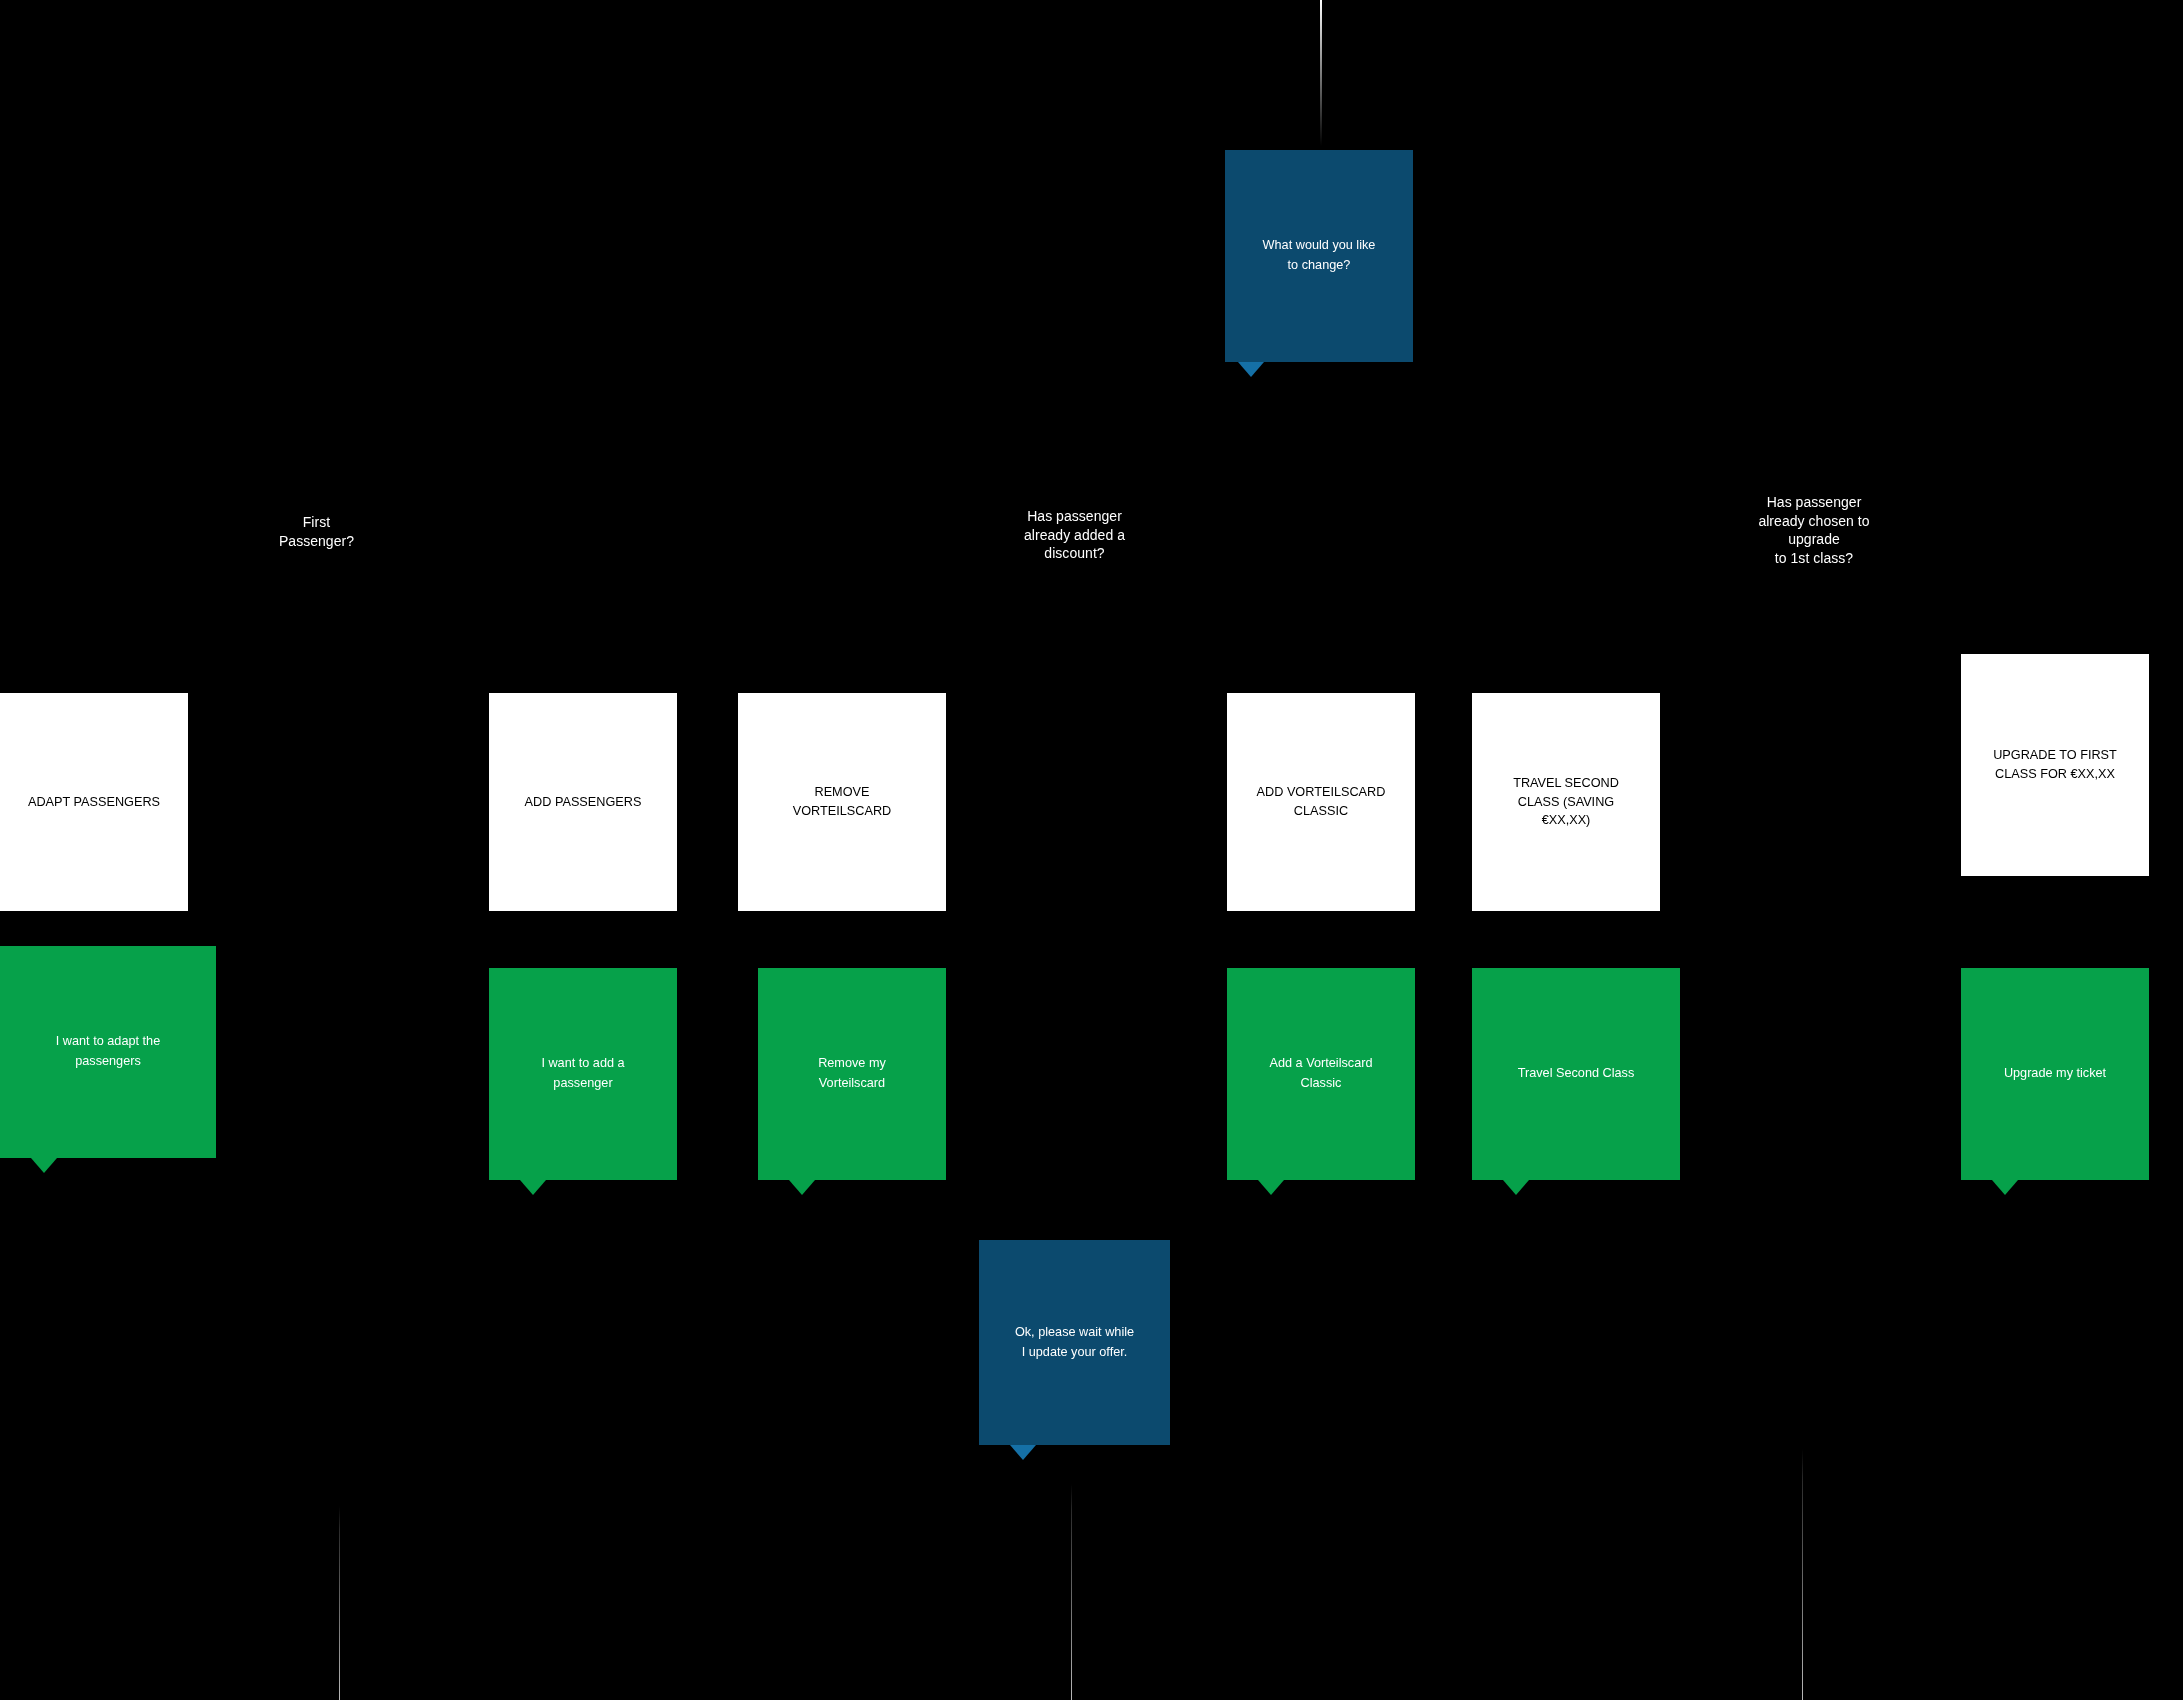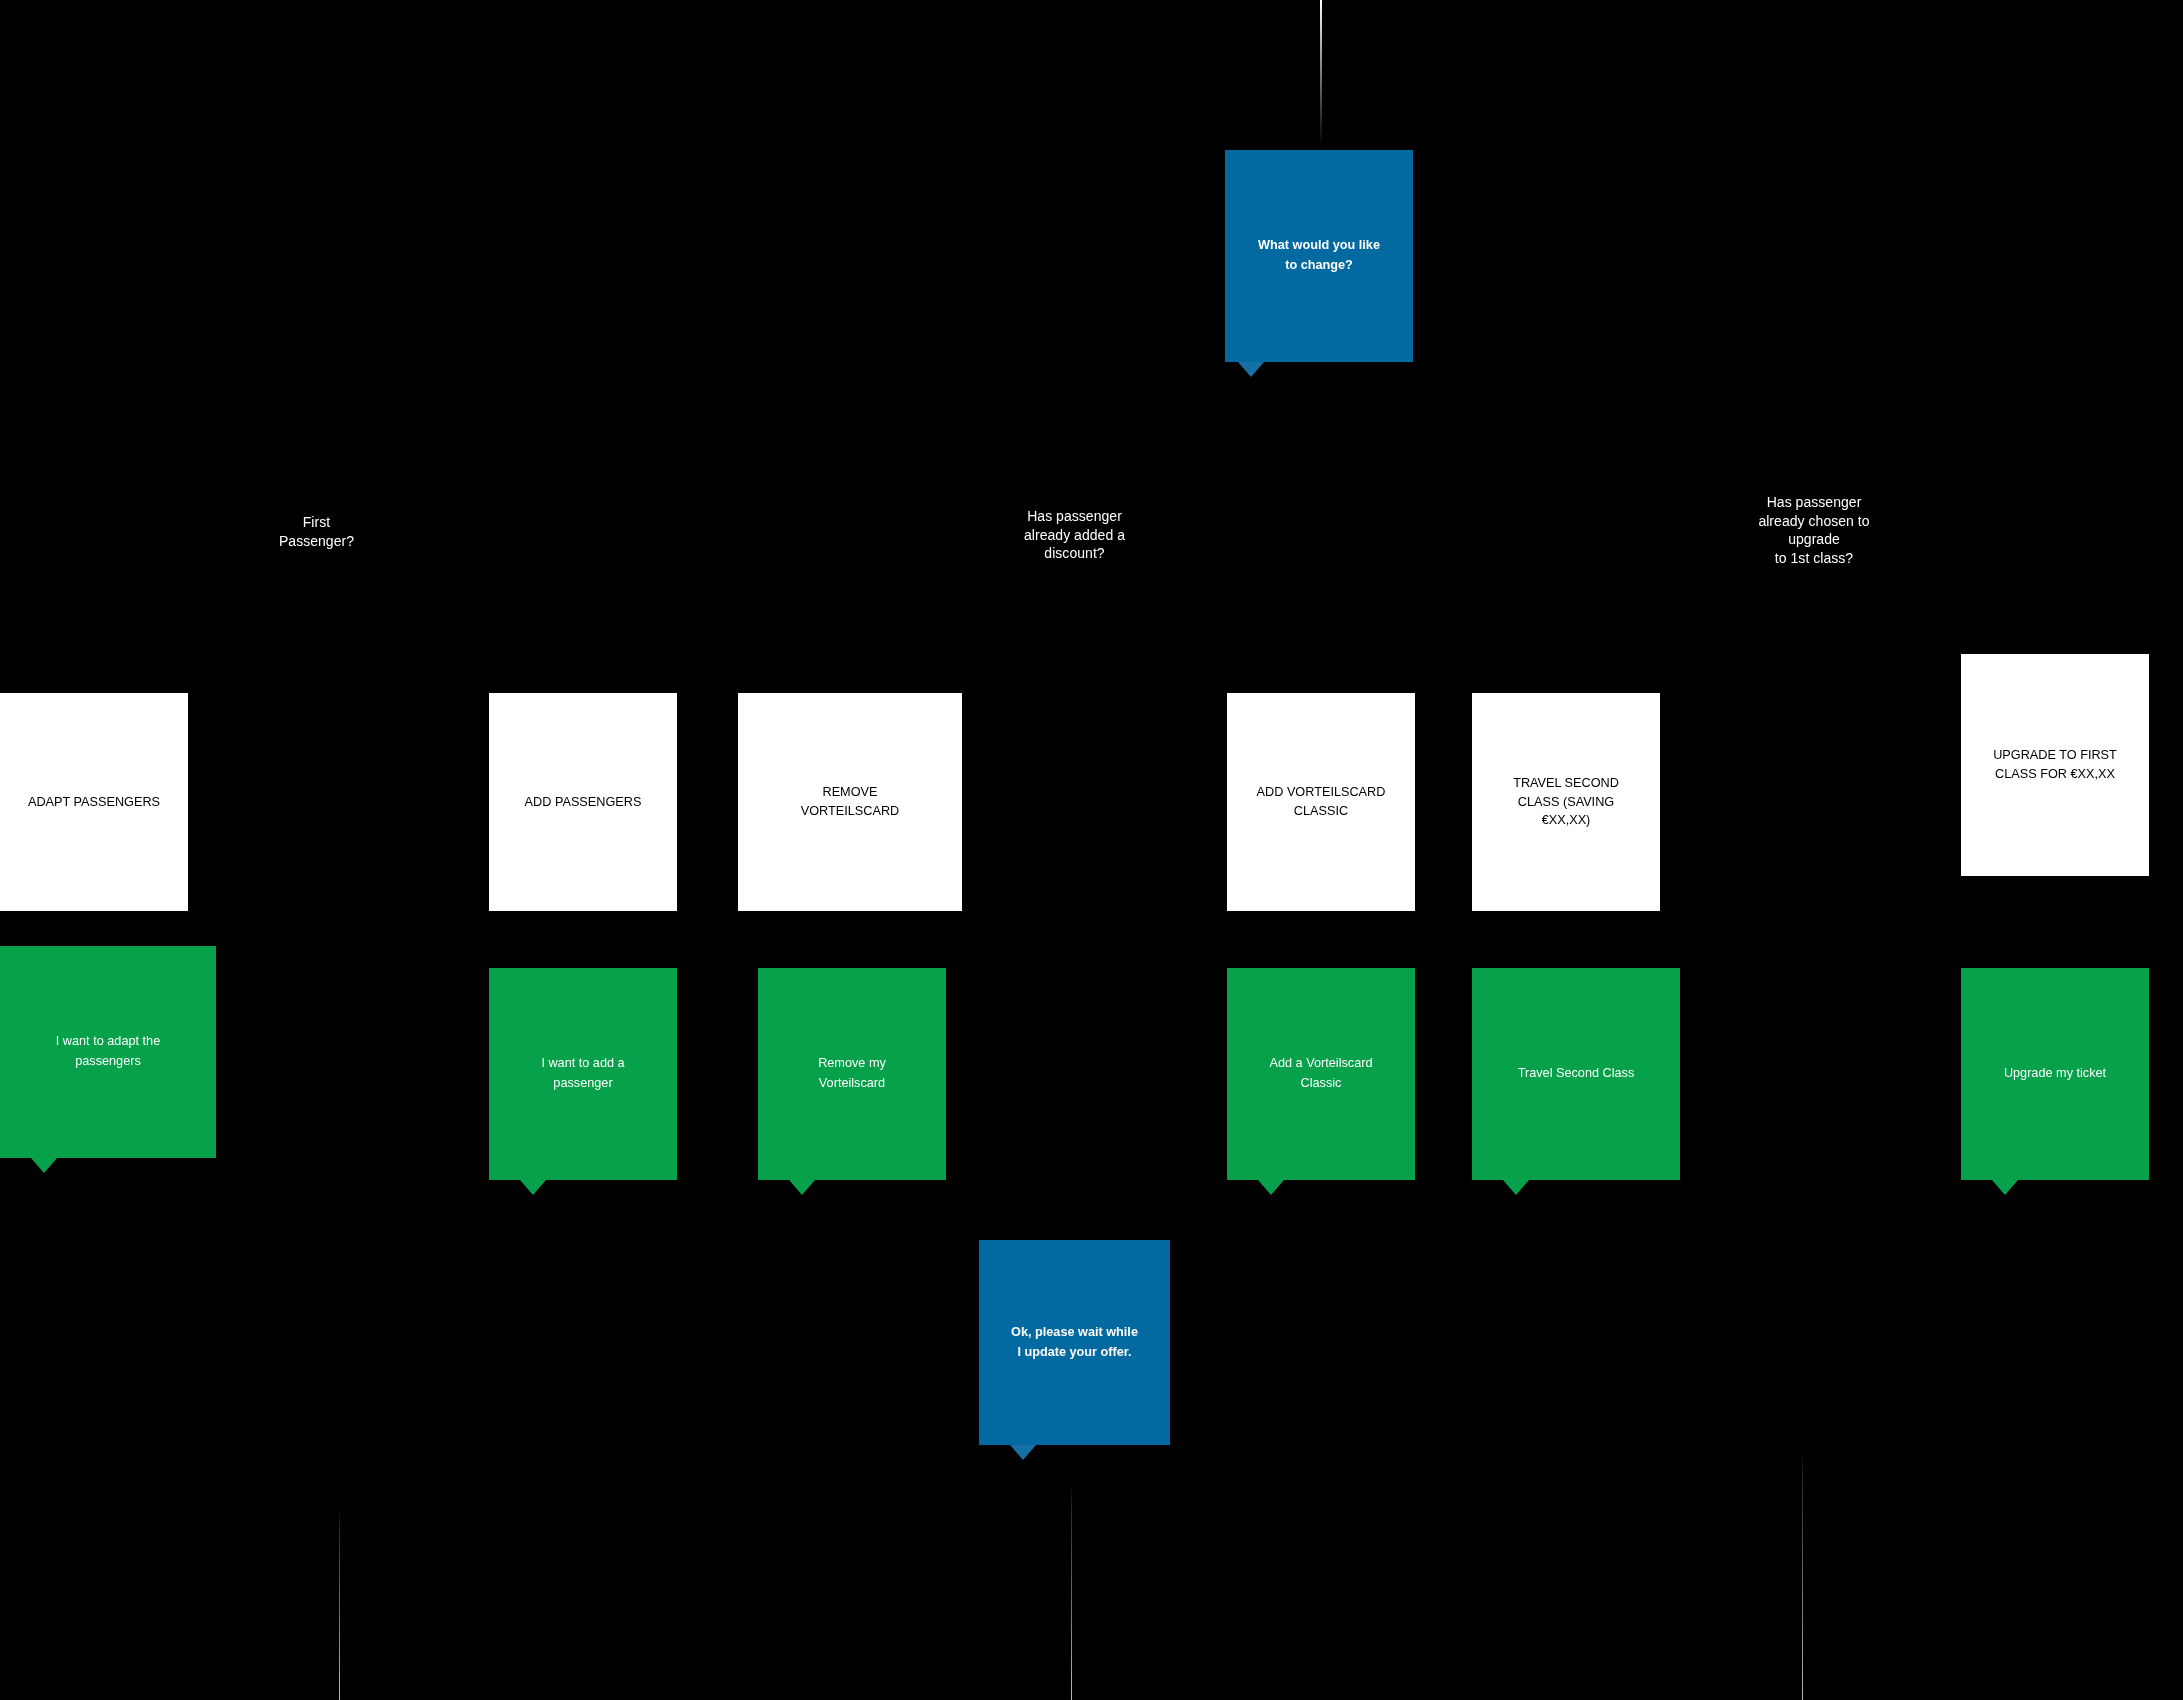--- a/index.html
+++ b/index.html
@@ -76,21 +76,21 @@
   .bubble .tail {
     position: absolute;
     top: 100%;
     width: 0;
     height: 0;
     border-left: 13.5px solid transparent;
     border-right: 13.5px solid transparent;
   }
   .bubble.green { background: #06A14A; }
   .bubble.green .tail { border-top: 15px solid #06A14A; }
-  .bubble.blue  { background: #0369a1; font-weight: bold; }
+  .bubble.blue  { background: #0c4a6e; }
   .bubble.blue  .tail { border-top: 15px solid #1570A6; }
 </style>
 </head>
 <body>
 
 <div id="canvas">
 
   <div class="connector-top" style="left:1320px; top:0px; height:146px;"></div>
 
   <div class="bubble blue" style="left:1225px; top:150px; width:188px; height:212px;">
@@ -112,21 +112,21 @@
 to 1st class?</div>
 
   <div class="action-card" style="left:0px; top:693px; width:188px; height:218px;">
     <span class="card-label">ADAPT PASSENGERS</span>
   </div>
 
   <div class="action-card" style="left:489px; top:693px; width:188px; height:218px;">
     <span class="card-label">ADD PASSENGERS</span>
   </div>
 
-  <div class="action-card" style="left:738px; top:693px; width:224px; height:218px;">
+  <div class="action-card" style="left:738px; top:693px; width:208px; height:218px;">
     <span class="card-label">REMOVE
 VORTEILSCARD</span>
   </div>
 
   <div class="action-card" style="left:1227px; top:693px; width:188px; height:218px;">
     <span class="card-label">ADD VORTEILSCARD
 CLASSIC</span>
   </div>
 
   <div class="action-card" style="left:1472px; top:693px; width:188px; height:218px;">

